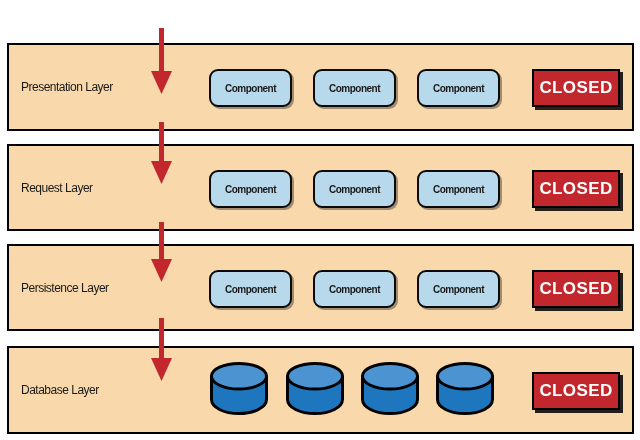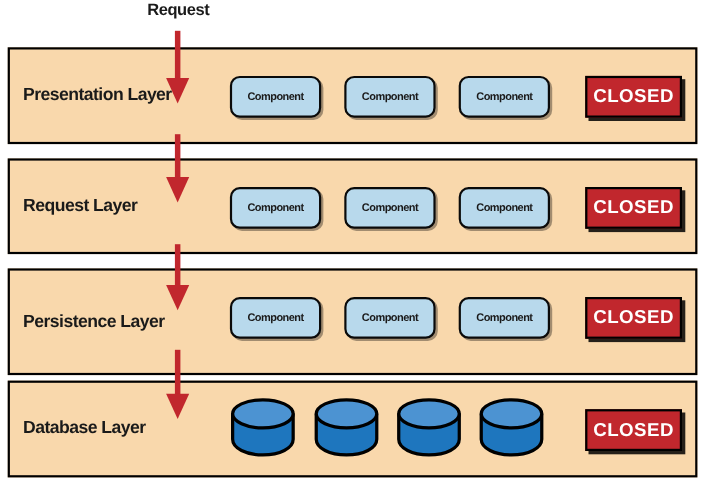--- a/index.html
+++ b/index.html
@@ -45,29 +45,29 @@
     position: absolute;
     left: 7px;
     width: 627px;
     box-sizing: border-box;
     background: var(--layer-fill, #F9D8AC);
     border: 2px solid var(--layer-border, #000000);
     z-index: 1;
   }
   .layer-1 { top: 43px;  height: 88px; }
   .layer-2 { top: 144px; height: 87px; }
-  .layer-3 { top: 244px; height: 97px; }
+  .layer-3 { top: 244px; height: 87px; }
   .layer-4 { top: 346px; height: 88px; text-align: right; }
   .layer-label {
     position: absolute;
     left: 12px;
     top: 50%;
     transform: translateY(-50%);
-    font-size: 16px;
-    font-weight: 700;
+    font-size: 12px;
+    font-weight: 400;
     letter-spacing: -0.5px;
     color: var(--text, #1A1A1A);
     white-space: nowrap;
   }
   .component {
     position: absolute;
     top: 24px;
     width: 83px;
     height: 38px;
     box-sizing: border-box;
@@ -115,21 +115,20 @@
   .db3 { left: 350px; }
   .db4 { left: 425px; }
   .db .body { fill: var(--database-body, #1E76BE); stroke: #000; stroke-width: 3; stroke-linejoin: round; }
   .db .top  { fill: var(--database-top,  #4C93D2); stroke: #000; stroke-width: 3; }
 </style>
 </head>
 <body>
 
 <div class="canvas">
 
-  <div class="request-label">Request</div>
 
   <svg class="arrows" width="640" height="440" viewBox="0 0 640 440" aria-hidden="true">
     <g>
       <line x1="161.5" y1="28" x2="161.5" y2="72"></line>
       <polygon points="151,71 172,71 161.5,94"></polygon>
     </g>
     <g>
       <line x1="161.5" y1="122" x2="161.5" y2="162"></line>
       <polygon points="151,161 172,161 161.5,184"></polygon>
     </g>

